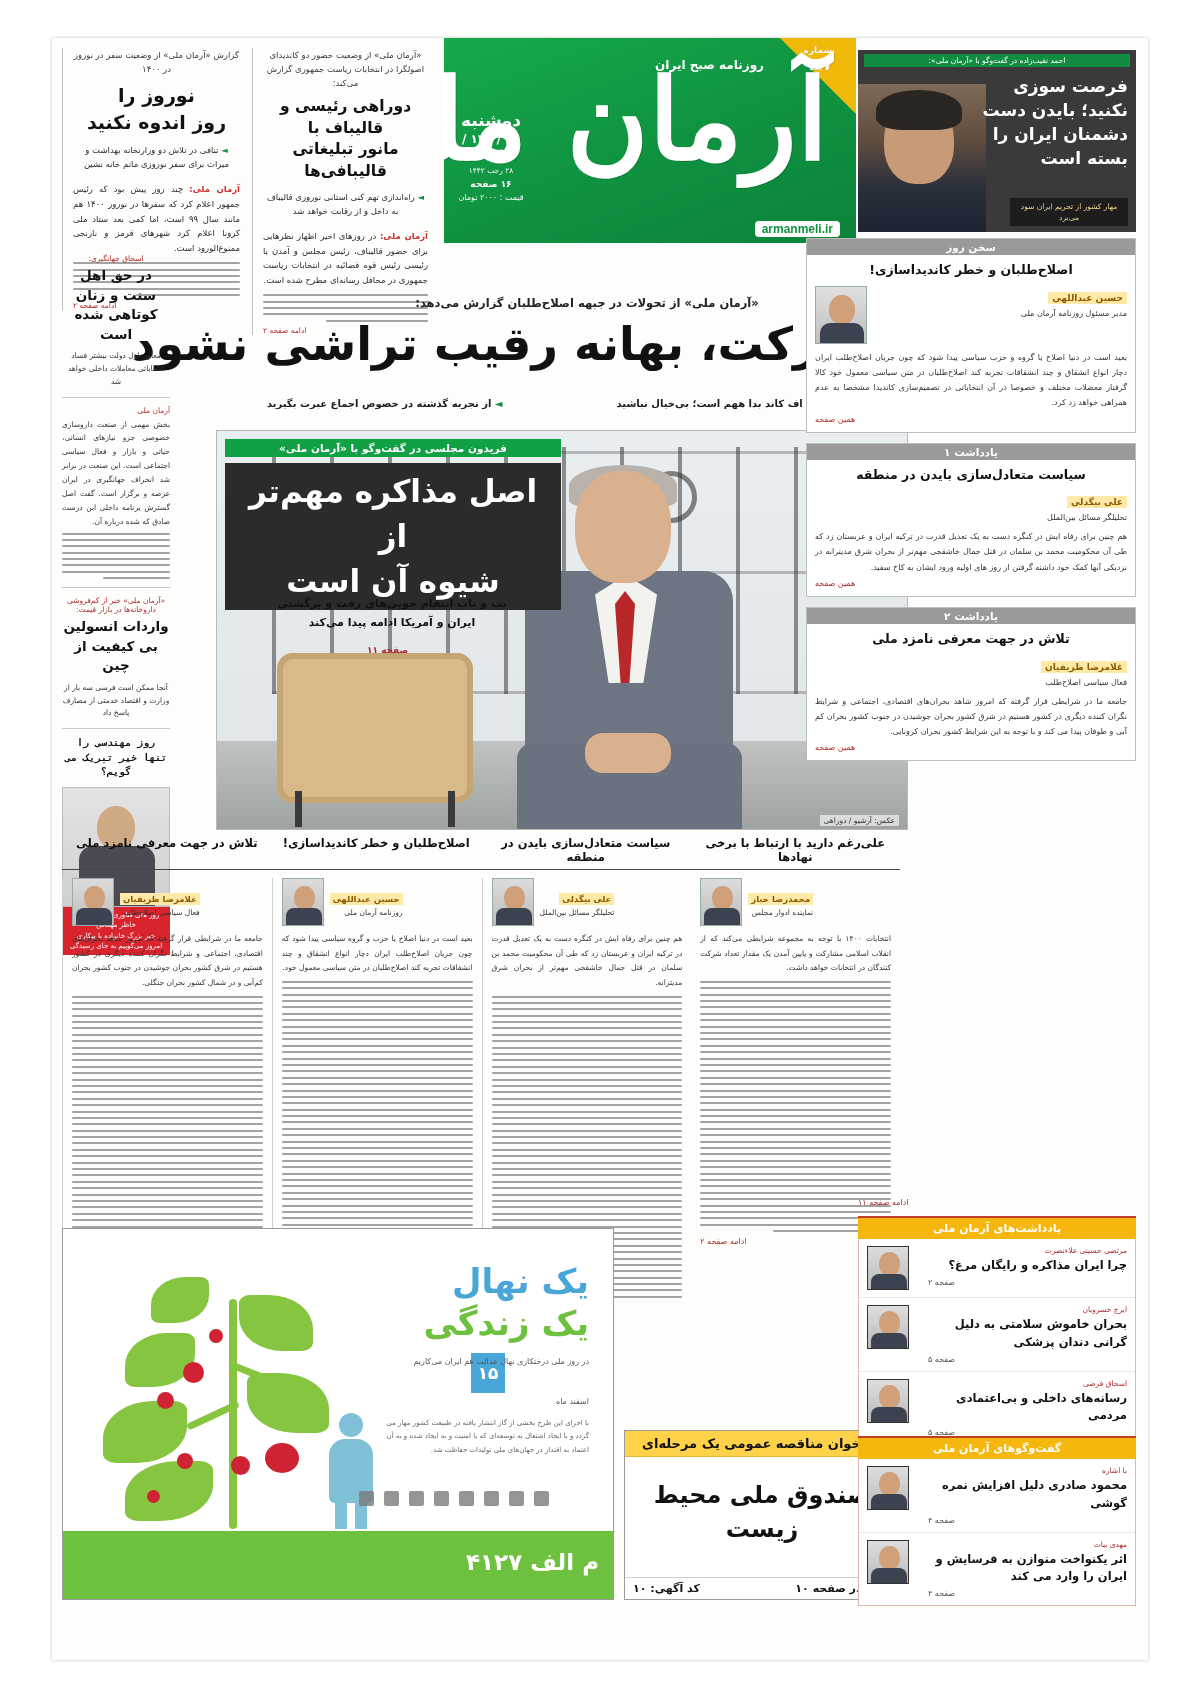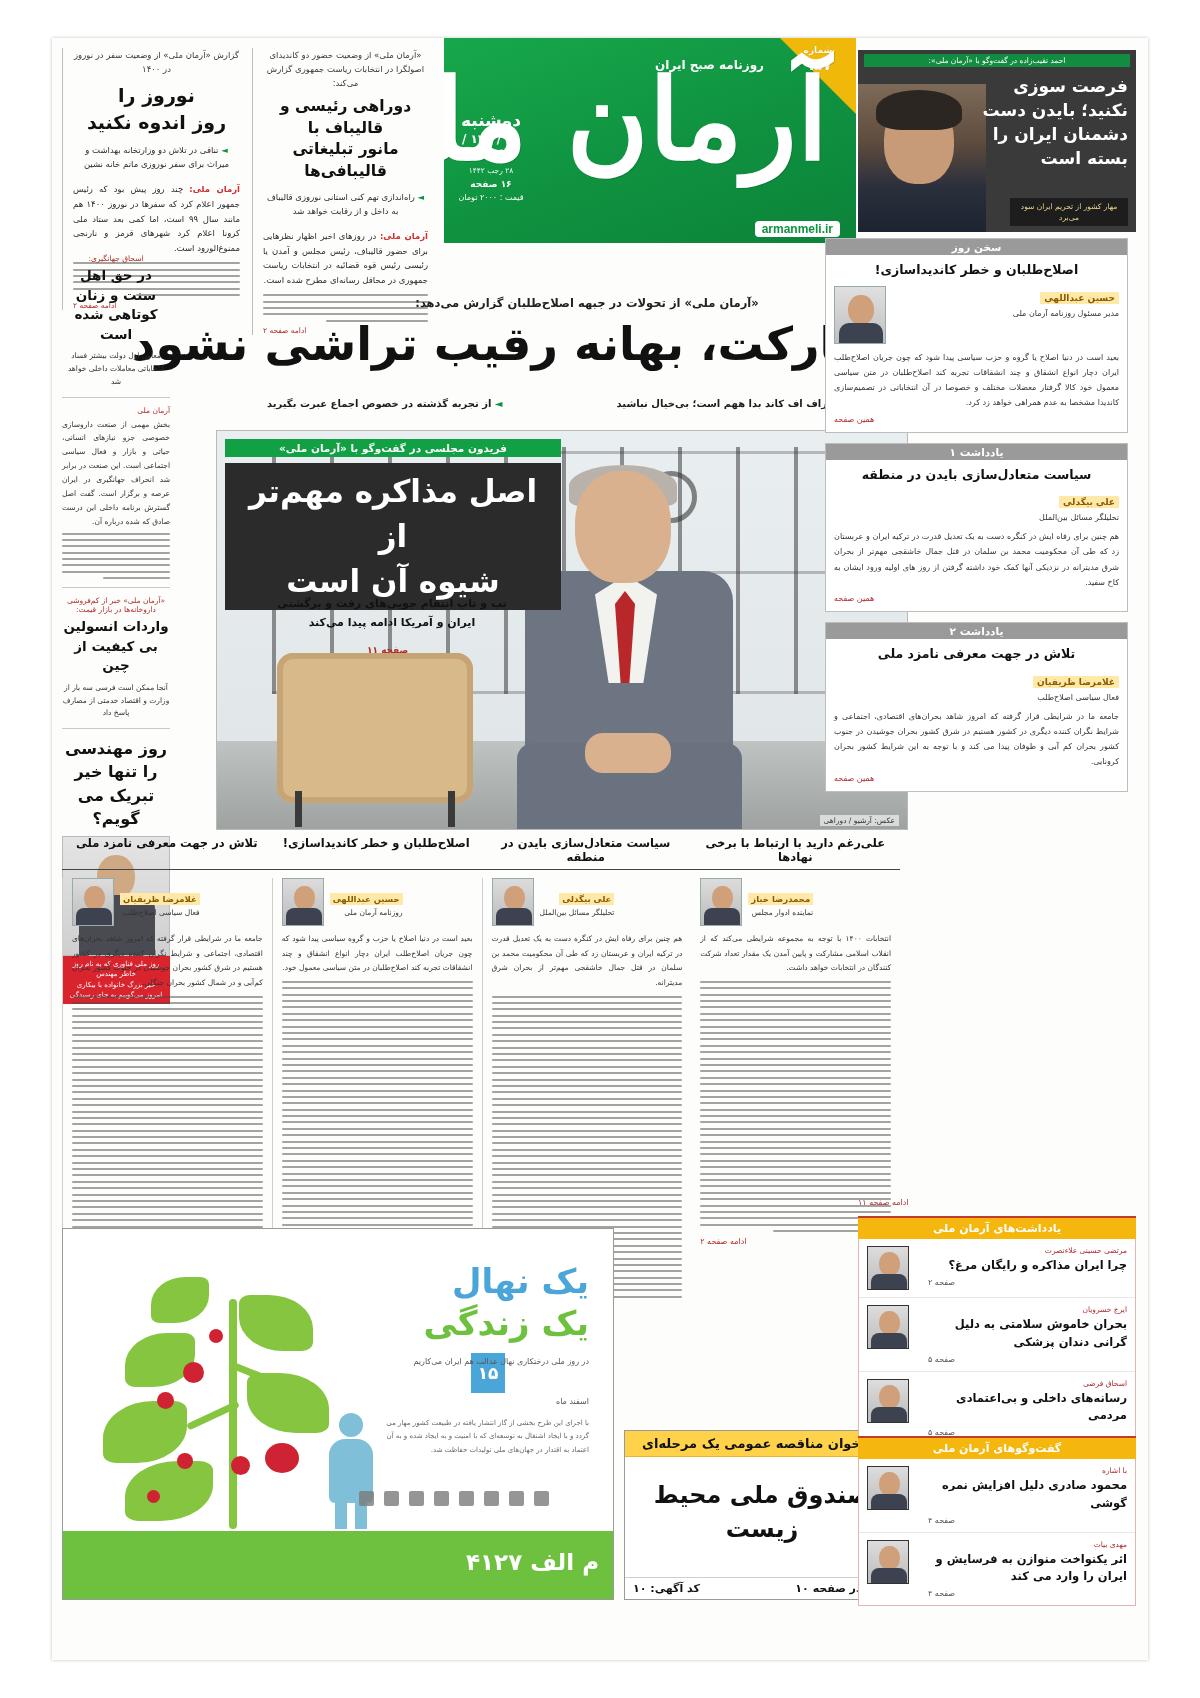--- a/index.html
+++ b/index.html
@@ -287,21 +287,21 @@
   .lsb-photo .f-body {
     position:absolute; left: 16px; top: 58px; width: 76px; height: 62px;
     background:#4a4a52; border-radius: 14px 14px 0 0;
   }
   .lsb-cap {
     background: #d9232d; color:#fff; font-size: 7px; line-height:1.5;
     padding: 3px; text-align: center;
   }
 
   
-  .rsb { position: absolute; right: 20px; top: 200px; width: 303px; }
+  .rsb { position: absolute; right: 12px; top: 200px; width: 330px; }
   .rsb-box {
     border: 1px solid #bdbdbd; background: #fff;
     margin-bottom: 10px; padding: 6px 8px 8px;
     position: relative;
   }
   .rsb-label {
     background: #9a9a9a; color: #fff;
     font-size: 10.5px; font-weight: bold;
     text-align: center; padding: 2px 0;
     margin: -6px -8px 6px -8px;
@@ -615,21 +615,21 @@
 
     <div>
       <div class="lsb-tag">«آرمان ملی» خبر از کم‌فروشی داروخانه‌ها در بازار قیمت:</div>
       <div class="lsb-hl">واردات انسولین بی کیفیت از چین</div>
       <div style="font-size:7.5px;color:#333;line-height:1.7;text-align:center;">آنجا ممکن است فرسی سه بار از وزارت و اقتصاد خدمتی از مصارف پاسخ داد</div>
     </div>
 
     <div class="lsb-rule"></div>
 
     <div>
-      <div class="lsb-hl" style="font-size:16px;">روز مهندسی را تنها خیر تبریک می گویم؟</div>
+      <div class="lsb-hl" style="font-size:10px;font-family:Liberation Mono, monospace;">روز مهندسی را تنها خیر تبریک می گویم؟</div>
       <div class="lsb-photo">
         <div class="f-head"></div>
         <div class="f-body"></div>
       </div>
       <div class="lsb-cap">
         <div>روز ملی فناوری که به نام روز خاطر مهندس</div>
         <div>خبر بزرگ خانواده با بیکاری</div>
         <div>امروز می‌گوییم به جای رسیدگی</div>
       </div>
     </div>

